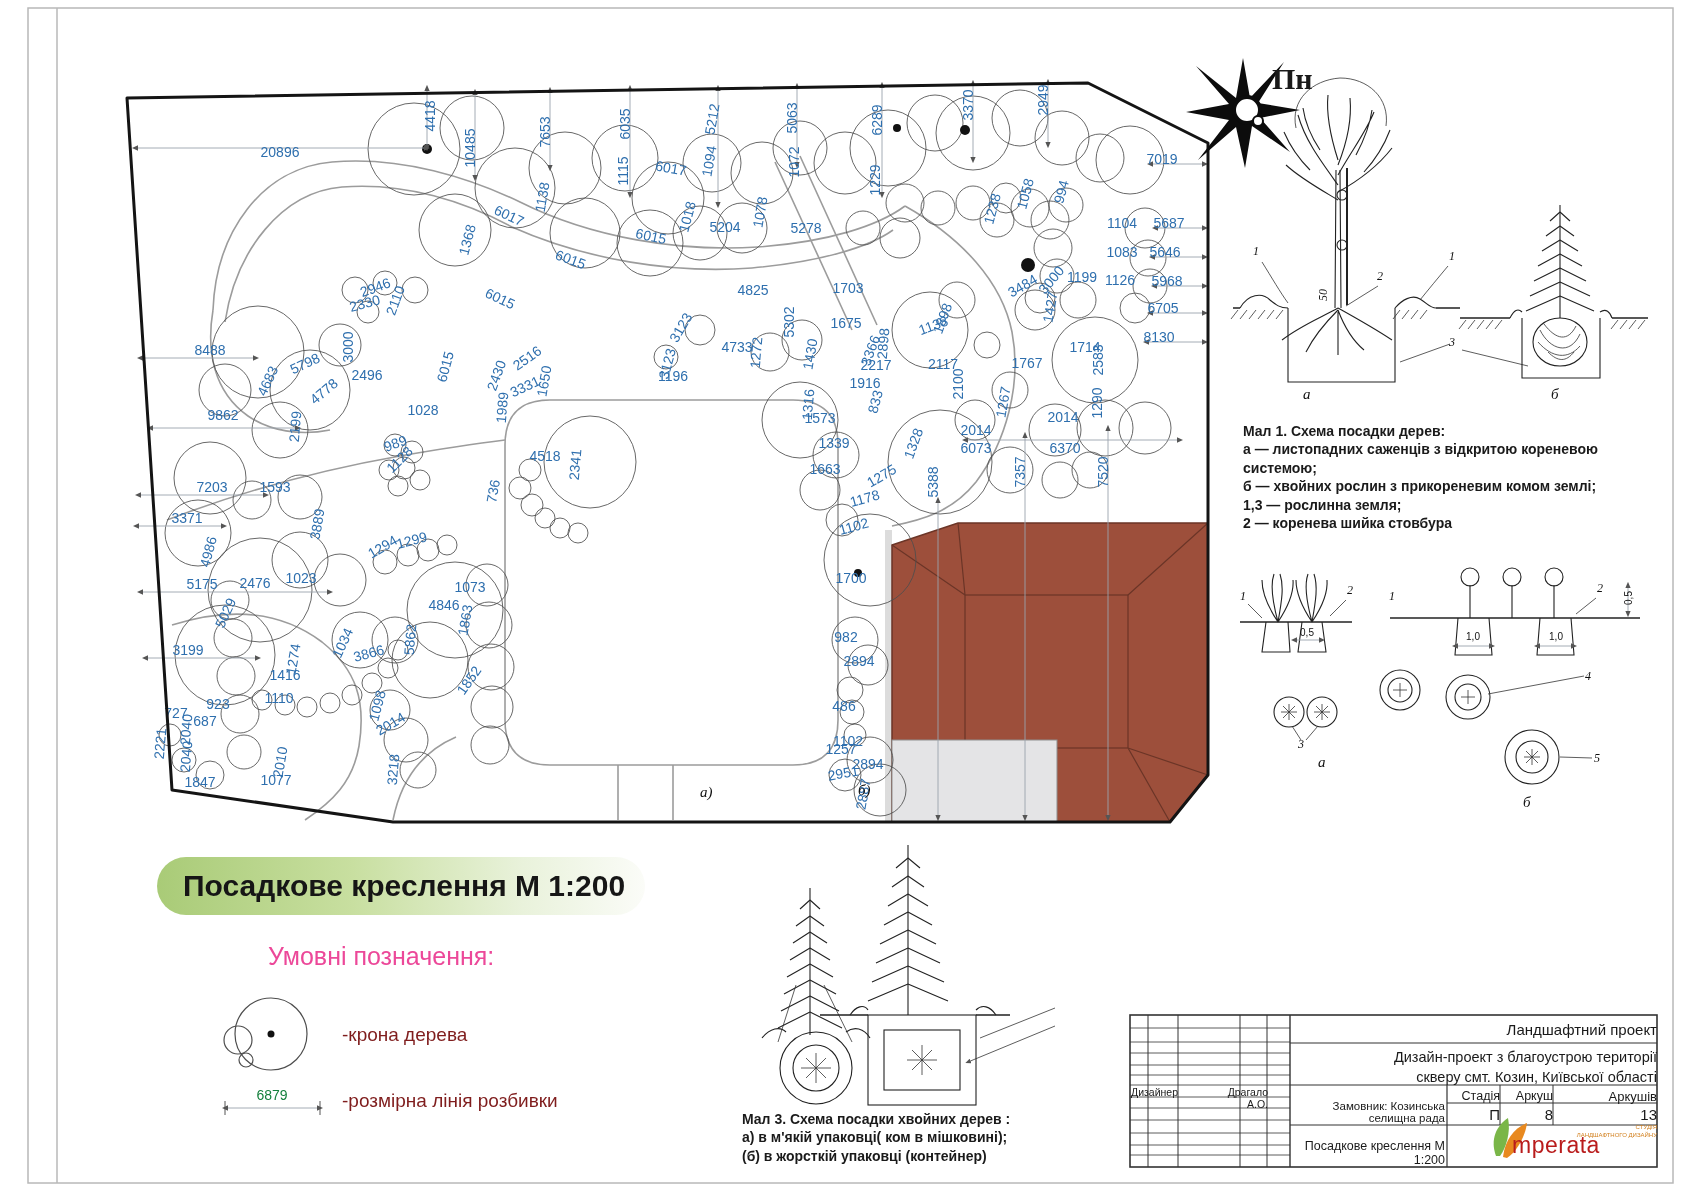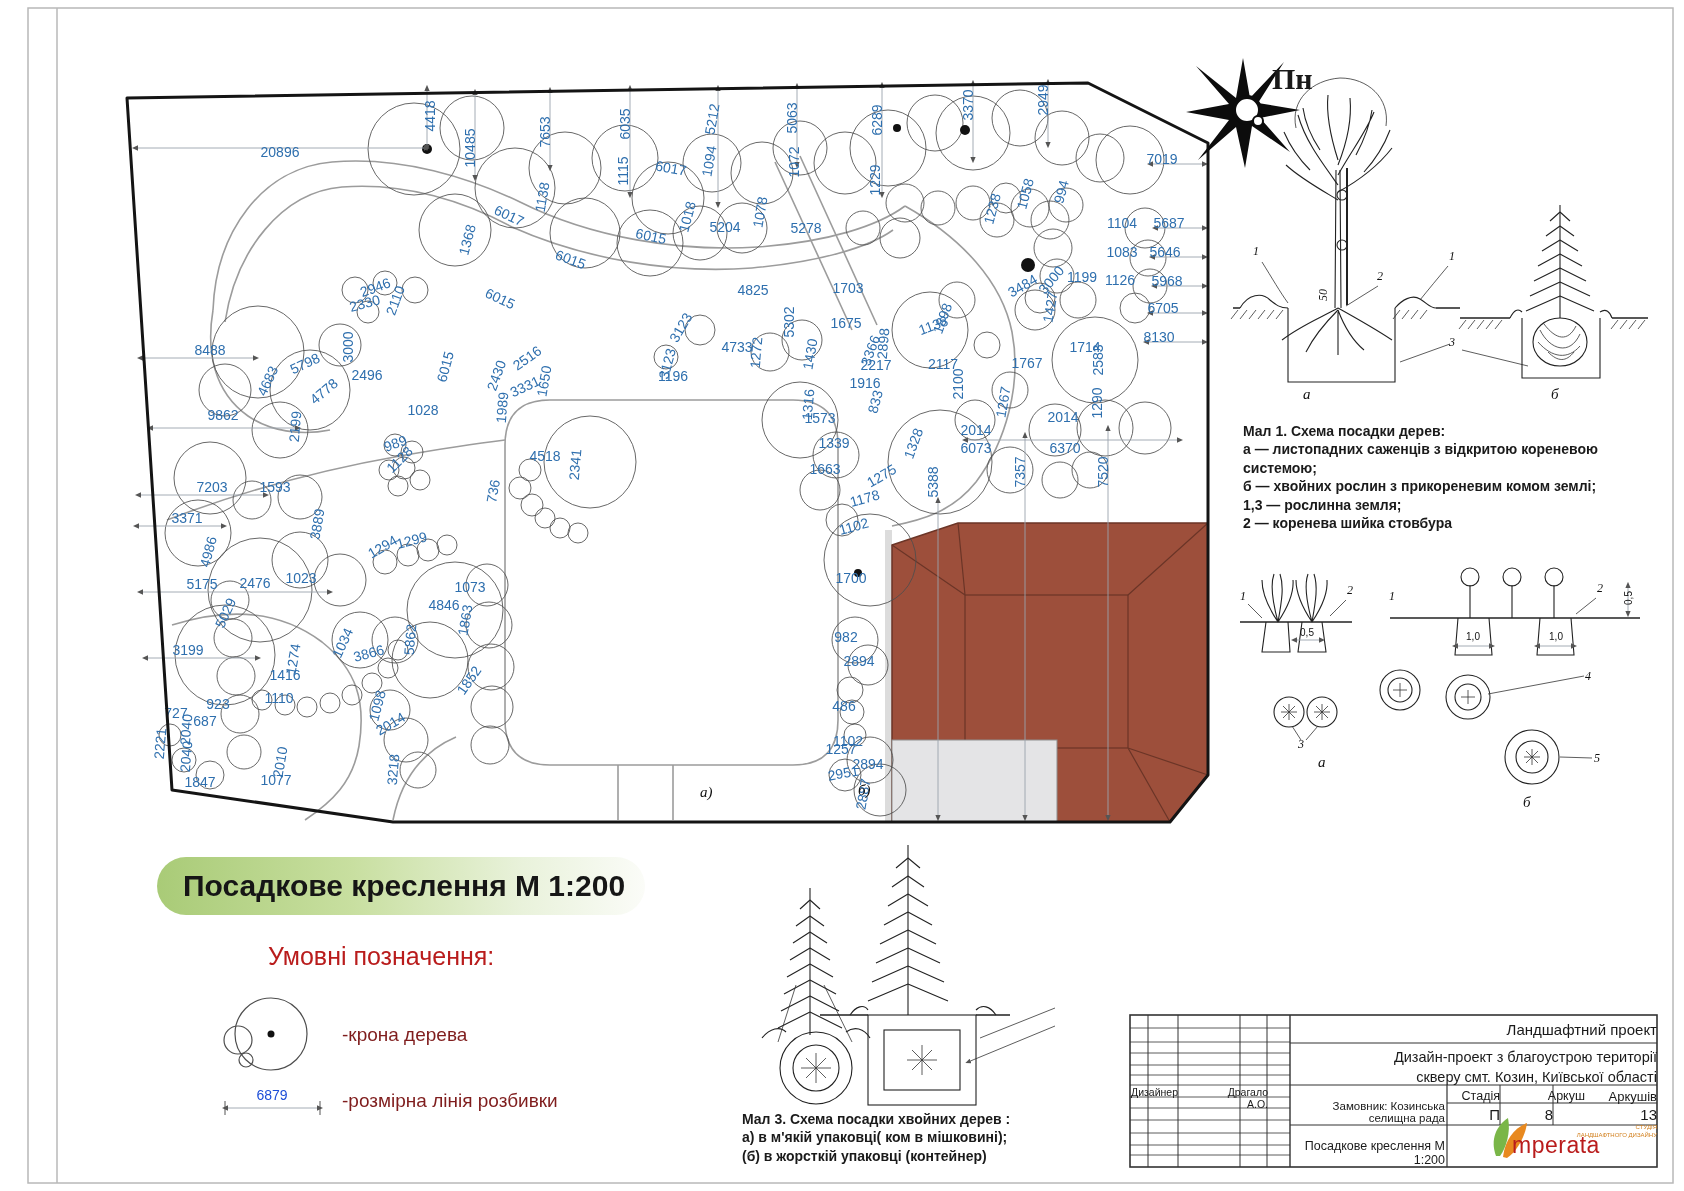--- a/index.html
+++ b/index.html
@@ -13,23 +13,23 @@
   .bound{fill:none;stroke:#141414;stroke-width:3;stroke-linejoin:round;}
   .sk{fill:none;stroke:#222;stroke-width:1.1;}
   .sk2{fill:none;stroke:#333;stroke-width:.8;}
   .plab{font:14px "Liberation Sans",sans-serif;}
   .ann{font:italic 12px "Liberation Serif",serif;fill:#111;}
   .figdim{font:10px "Liberation Sans",sans-serif;fill:#111;}
   .banner{position:absolute;left:157px;top:857px;width:488px;height:58px;border-radius:30px;z-index:2;
     background:linear-gradient(to right,#a9cb77 0%,#c8dfa0 40%,#e9f2db 75%,#fbfcf8 100%);
     font-size:30px;font-weight:bold;color:#161616;line-height:58px;padding-left:26px;box-sizing:border-box;}
   .caption{font-size:14px;line-height:1.32;white-space:pre-line;z-index:2;font-weight:bold;}
-  .leghead{font-size:25px;color:#b91c1c;}
+  .leghead{font-size:25px;color:#ec4899;}
   .legitem{font-size:19px;color:#7f1d1d;}
-  .dimval{font-size:14px;color:#1d4ed8;text-align:center;}
+  .dimval{font-size:14px;color:#15803d;text-align:center;}
   .sub{font:italic 15px "Liberation Serif",serif;color:#111;z-index:2;}
   .tb{font-size:13px;text-align:right;z-index:2;}
   .compass{font-family:"Liberation Serif",serif;font-weight:bold;font-size:30px;z-index:2;margin-top:44px;}
   .logotext{font-size:23px;color:#b91c1c;letter-spacing:.5px;z-index:2;}
   .logosmall{font-size:6px;color:#d2801f;text-align:right;line-height:1.25;white-space:pre-line;z-index:2;}
 </style>
 </head>
 <body>
 
 <div id="sheet">
@@ -561,21 +561,21 @@
   <div class="txt sub" style="left:700px;top:784px;">а)</div>
   <div class="txt sub" style="left:858px;top:782px;">б)</div>
 
   <div class="txt tb" style="left:1290px;top:1021px;width:367px;font-size:15px;">Ландшафтний проект</div>
   <div class="txt tb" style="left:1290px;top:1048px;width:367px;font-size:14.5px;line-height:1.35;white-space:pre-line;">Дизайн-проект з благоустрою території
 скверу смт. Козин, Київської області</div>
   <div class="txt tb" style="left:1130px;top:1086px;width:48px;font-size:10.5px;">Дизайнер</div>
   <div class="txt tb" style="left:1178px;top:1086px;width:62px;font-size:10.5px;padding-left:28px;">Драгало А.О.</div>
   <div class="txt tb" style="left:1292px;top:1100px;width:153px;font-size:11.5px;">Замовник: Козинська селищна рада</div>
   <div class="txt tb" style="left:1447px;top:1089px;width:53px;font-size:12.5px;">Стадія</div>
-  <div class="txt tb" style="left:1500px;top:1089px;width:53px;font-size:12.5px;margin-left:32px;">Аркуш</div>
+  <div class="txt tb" style="left:1500px;top:1089px;width:53px;font-size:12.5px;">Аркуш</div>
   <div class="txt tb" style="left:1553px;top:1089px;width:104px;font-size:13px;">Аркушів</div>
   <div class="txt tb" style="left:1447px;top:1106px;width:53px;font-size:15px;">П</div>
   <div class="txt tb" style="left:1500px;top:1106px;width:53px;font-size:15px;">8</div>
   <div class="txt tb" style="left:1553px;top:1106px;width:104px;font-size:15px;">13</div>
   <div class="txt tb" style="left:1292px;top:1139px;width:153px;font-size:12.5px;">Посадкове креслення М 1:200</div>
   <div class="txt logotext" style="left:1512px;top:1132px;">mperata</div>
   <div class="txt logosmall" style="left:1545px;top:1124px;width:112px;">СТУДІЯ
 ЛАНДШАФТНОГО ДИЗАЙНУ</div>
 </div>
 

